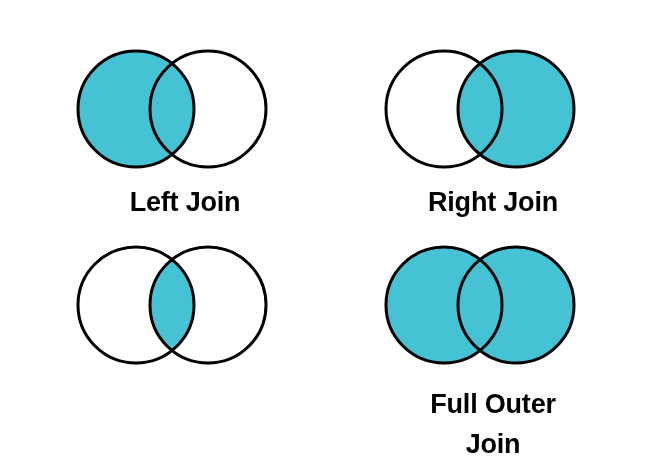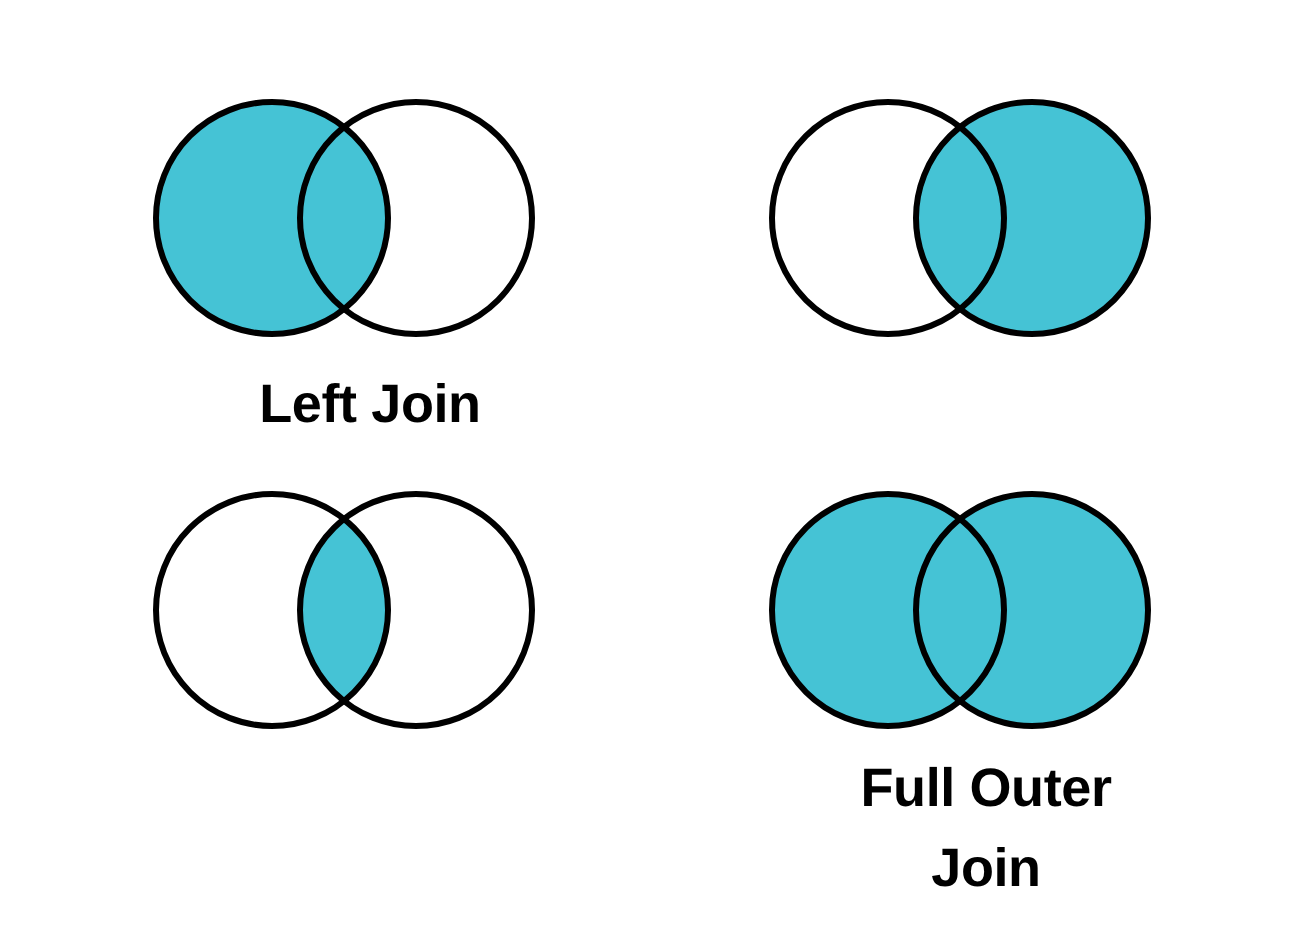--- a/index.html
+++ b/index.html
@@ -41,21 +41,21 @@
   }
   
   #cell-left-join      { left: 70px;  top: 44px; }
   #cell-right-join     { left: 378px; top: 44px; }
   #cell-inner-join     { left: 70px;  top: 240px; }
   #cell-full-outer-join{ left: 378px; top: 240px; }
 
   #label-left-join       { left: 70px;  top: 182px; width: 230px; }
   #label-right-join      { left: 378px; top: 182px; width: 230px; }
   #label-inner-join      { left: 70px;  top: 374px; width: 230px; }
-  #label-full-outer-join { left: 378px; top: 374px; width: 230px; }
+  #label-full-outer-join { left: 378px; top: 384px; width: 230px; }
 </style>
 </head>
 <body>
 
 <div id="canvas">
 
   <div class="join-cell" id="cell-left-join">
     <svg class="venn-svg" width="215" height="130" viewBox="0 0 215 130">
       <defs>
         <clipPath id="clipL-lj">
@@ -88,20 +88,21 @@
       </defs>
       <circle cx="66" cy="65" r="58" fill="#ffffff" stroke="none"></circle>
       <circle cx="138" cy="65" r="58" fill="#45c3d5" stroke="none"></circle>
       <g clip-path="url(#clipL-rj)">
         <circle cx="138" cy="65" r="58" fill="#45c3d5" stroke="none"></circle>
       </g>
       <circle cx="66" cy="65" r="58" fill="none" stroke="#000000" stroke-width="3"></circle>
       <circle cx="138" cy="65" r="58" fill="none" stroke="#000000" stroke-width="3"></circle>
     </svg>
   </div>
+  <div class="join-label" id="label-right-join">Right Join</div>
 
   <div class="join-cell" id="cell-inner-join">
     <svg class="venn-svg" width="215" height="130" viewBox="0 0 215 130">
       <defs>
         <clipPath id="clipR-ij">
             <circle cx="138" cy="65" r="58"></circle>
           </clipPath>
       </defs>
       <circle cx="66" cy="65" r="58" fill="#ffffff" stroke="none"></circle>
       <circle cx="138" cy="65" r="58" fill="#ffffff" stroke="none"></circle>

